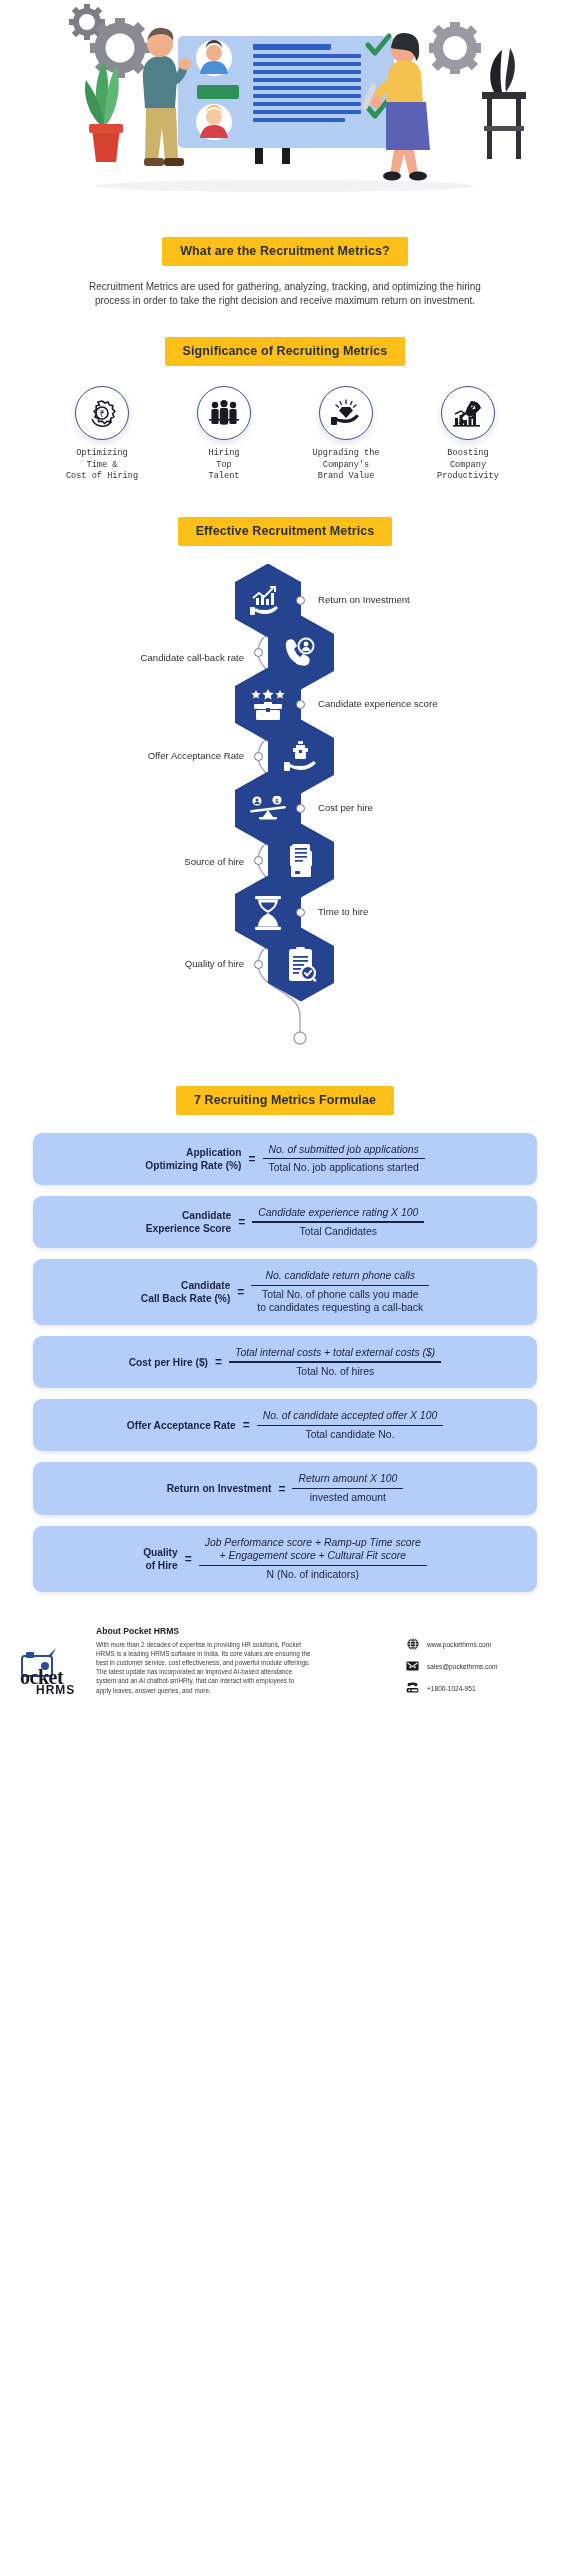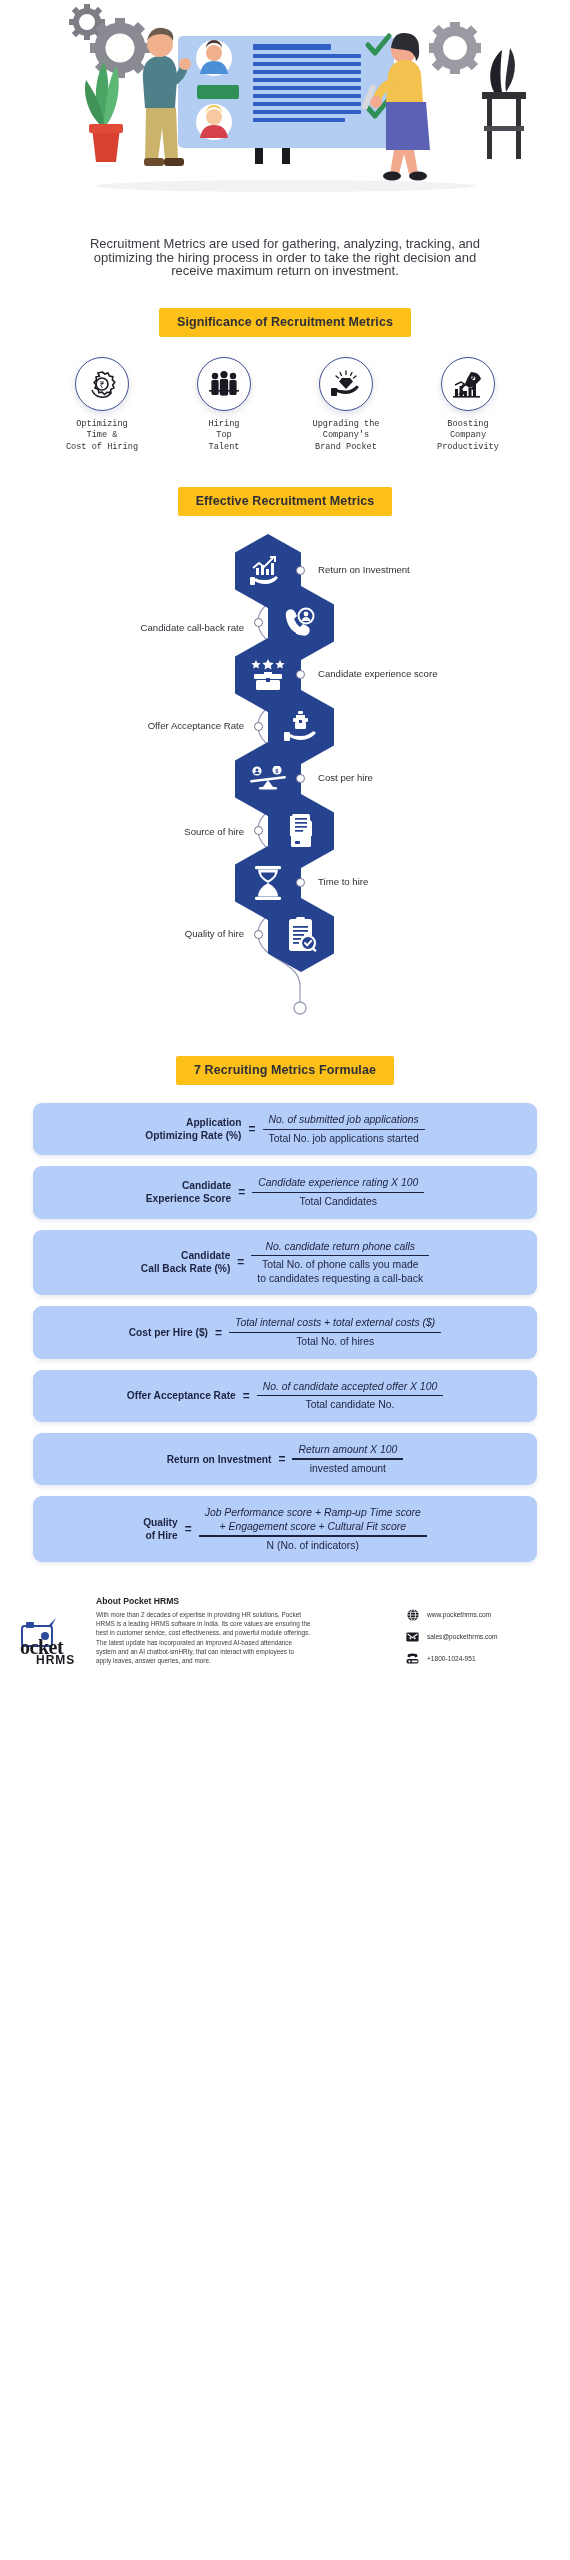--- a/index.html
+++ b/index.html
@@ -55,21 +55,21 @@
     padding: 7px 18px 8px 18px;
     border-radius: 2px;
     letter-spacing: 0.1px;
   }
 
   
   .intro-para {
     margin: 14px auto 0 auto;
     width: 400px;
     text-align: center;
-    font-size: 13px;
+    font-size: 10px;
     line-height: 13.5px;
     color: #3a3a42;
   }
 
   
   .sig-section { margin-top: 30px; }
   .sig-row {
     display: flex;
     justify-content: center;
     gap: 12px;
@@ -379,26 +379,29 @@
         <ellipse cx="418" cy="176" rx="9" ry="4.5" fill="#1f1f26"></ellipse>
         <path d="M391 78 q-14 6 -18 20 l7 4 q5 -12 14 -16Z" fill="#f2c14e"></path>
         <circle cx="376" cy="102" r="6" fill="#f2a98e"></circle>
         <rect x="366" y="84" width="6" height="26" rx="2" transform="rotate(22 369 97)" fill="#d8d8de"></rect>
       </g>
     </svg>
   </div>
 
 
   <div style="margin-top:32px;">
+    <div class="banner-wrap">
+      <div class="banner">What are the Recruitment Metrics?</div>
+    </div>
     <p class="intro-para">Recruitment Metrics are used for gathering, analyzing, tracking, and optimizing the hiring process in order to take the right decision and receive maximum return on investment.</p>
   </div>
 
   <div class="sig-section">
     <div class="banner-wrap">
-      <div class="banner">Significance of Recruitment Metrics</div>
+      <div class="banner">Significance of Recruiting Metrics</div>
     </div>
     <div class="sig-row">
 
       <div class="sig-item">
         <div class="sig-circle">
           <span>
             <svg width="30" height="30" viewBox="0 0 30 30">
               <path d="M15 3 l3 2 3-1 1.5 3 3.3.6-.4 3.3 2.4 2.3-2.1 2.6 1.2 3.1-3 1.4-.6 3.3-3.3-.3-2.5 2.2-2.4-2.3-3.3.4-.7-3.3-3.1-1.2 1.3-3.1-2.2-2.5 2.3-2.4-.3-3.3 3.3-.6L10.9 4Z" fill="none" stroke="#1a1a22" stroke-width="1.6"></path>
               <circle cx="15" cy="15" r="6" fill="none" stroke="#1a1a22" stroke-width="1.6"></circle>
               <text x="15" y="19" font-size="9" font-family="'Liberation Sans',sans-serif" text-anchor="middle" fill="#1a1a22">₹</text>
@@ -454,21 +457,21 @@
               </g>
               <path d="M11 8 h8 l3 3.5 -7 7.5 -7 -7.5Z"></path>
               <path d="M2 20 q6 4 13 4 q8 0 13 -7 l-2.5 -1.6 q-5 5 -10.5 5 l-6 -0.4 q-2 0 -3 -1.5Z"></path>
               <rect x="0" y="18" width="6" height="8" rx="1"></rect>
             </svg>
           </span>
         </div>
         <div class="sig-label">
           <div>Upgrading the</div>
           <div>Company's</div>
-          <div>Brand Pocket</div>
+          <div>Brand Value</div>
         </div>
       </div>
 
       <div class="sig-item">
         <div class="sig-circle">
           <span>
             <svg width="30" height="28" viewBox="0 0 30 28" fill="#1a1a22">
               <path d="M18 2 q8 0 10 7 q-7 8 -12 9 l-4 -4 q2 -6 6 -12Z"></path>
               <path d="M13 15 l-5 5 q-1 -4 2 -6Z"></path>
               <path d="M17 19 l5 -5 q1 4 -2 6Z"></path>

